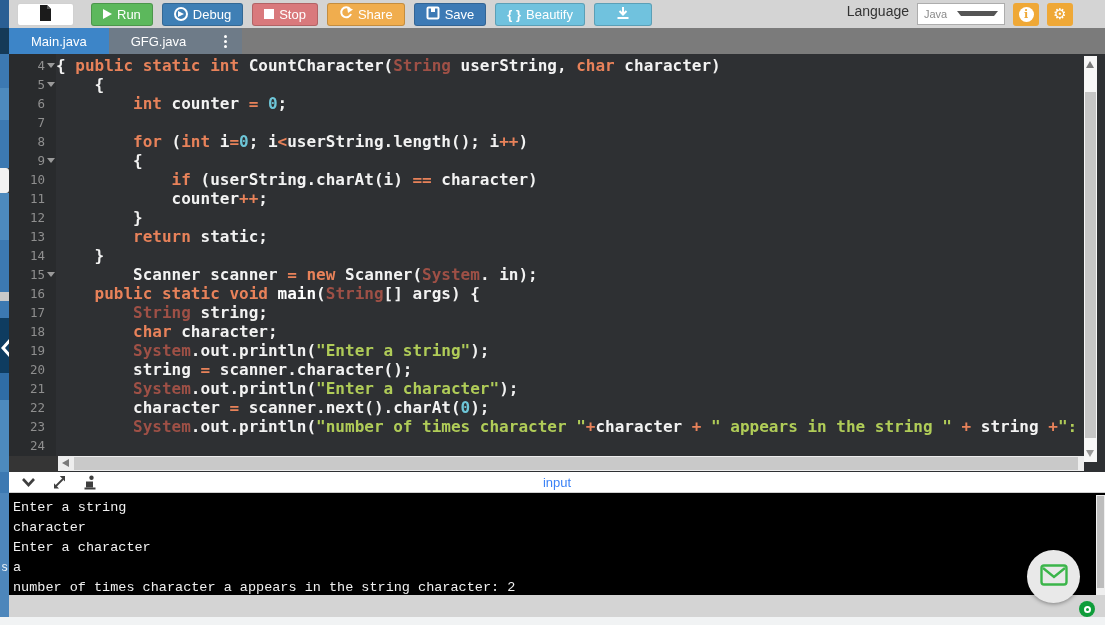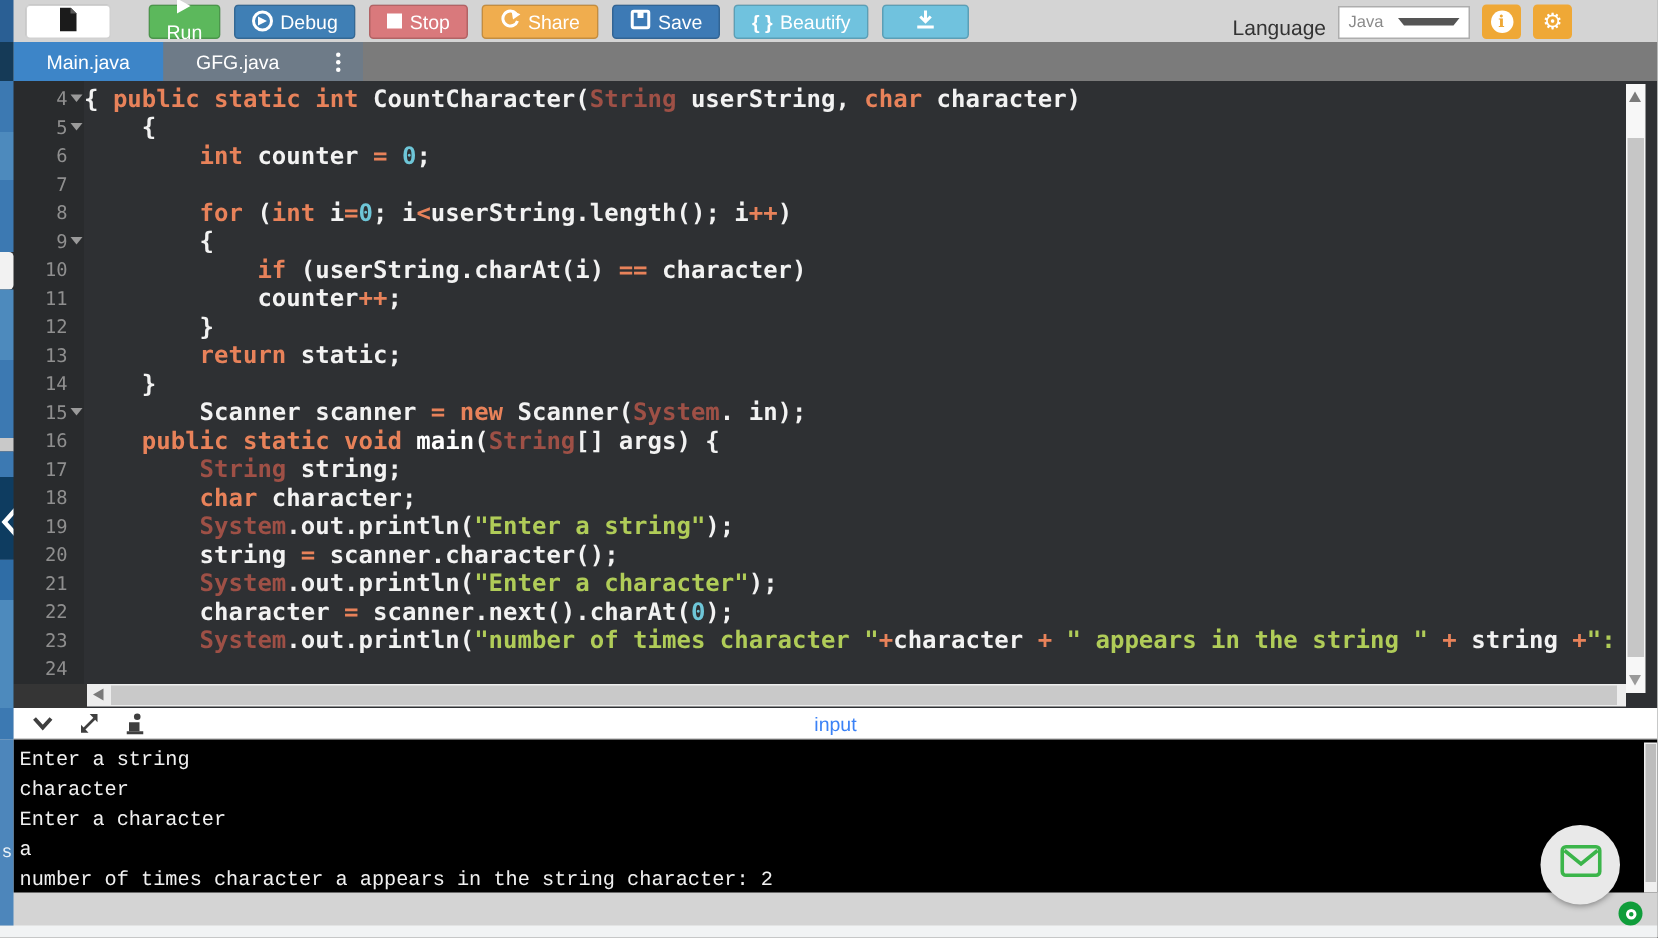--- a/index.html
+++ b/index.html
@@ -13,34 +13,34 @@
   .strip .chev { position:absolute; left:0; top:334px; width:9px; height:28px; overflow:hidden; }
   .strip .stray { position:absolute; left:1px; top:561px; color:#eaf2f8; font-family:"Liberation Mono",monospace; font-size:12px; }
 
   
   .toolbar { position:absolute; left:9px; right:0; top:0; height:28px; background:#d4d4d4;
              display:flex; align-items:center; }
   .tbtn { height:23px; margin-left:9px; border:1px solid rgba(0,0,0,.18); border-radius:3px;
           display:flex; align-items:center; justify-content:center; gap:5px; padding:0 11px;
           color:#fff; font-size:13px; cursor:pointer; }
   .btn-file { width:57px; background:#fff; margin-left:8px; }
-  .btn-run { background:#5cb85c; margin-left:25px;flex-direction:column; }
+  .btn-run { background:#5cb85c; margin-left:17px; }
   .btn-debug { background:#3f7fb5; }
   .btn-stop { background:#d9797c; }
   .btn-share { background:#f0ad4e; }
   .btn-save { background:#3d7ab5; }
   .btn-beautify { background:#70c2de; }
   .btn-download { background:#70c2de; width:58px; }
   .play-tri { width:0; height:0; border-left:9px solid #fff; border-top:5.5px solid transparent; border-bottom:5.5px solid transparent; }
   .debug-circ { width:14px; height:14px; border:2px solid #fff; border-radius:50%;
                 display:flex; align-items:center; justify-content:center; }
   .debug-circ i { width:0; height:0; border-left:6px solid #fff; border-top:3.5px solid transparent; border-bottom:3.5px solid transparent; display:block; margin-left:1px;}
   .stop-sq { width:10px; height:10px; background:#fff; }
   .braces { font-weight:bold; font-size:13px; }
-  .tb-right { margin-left:auto; display:flex; align-items:flex-end; margin-right:57px;padding-left:8px; }
+  .tb-right { margin-left:auto; display:flex; align-items:flex-start; margin-right:32px;padding-left:8px; }
   .lang-label { color:#333; font-size:14px; margin-right:8px; }
   .lang-select { width:88px; height:22px; background:#fff; border:1px solid #adadad;
                  display:flex; align-items:center; padding:0 6px; cursor:pointer; }
   .lang-select span { color:#8a8a8a; font-size:11px; flex:1; }
   .caret-down { width:0; height:0; border-top:5px solid #555; border-left:4px solid transparent; border-right:4px solid transparent; }
   .sq-btn { width:26px; height:23px; background:#efa836; border-radius:3px; margin-left:8px;
             display:flex; align-items:center; justify-content:center; cursor:pointer; }
   .info-circ { width:15px; height:15px; background:#fff; border-radius:50%; color:#efa836;
                font-weight:bold; font-size:11px; text-align:center; line-height:15px; font-family:"DejaVu Serif",serif;}
   .gear { color:#fff; font-size:15px; font-family:"DejaVu Sans",sans-serif; }

